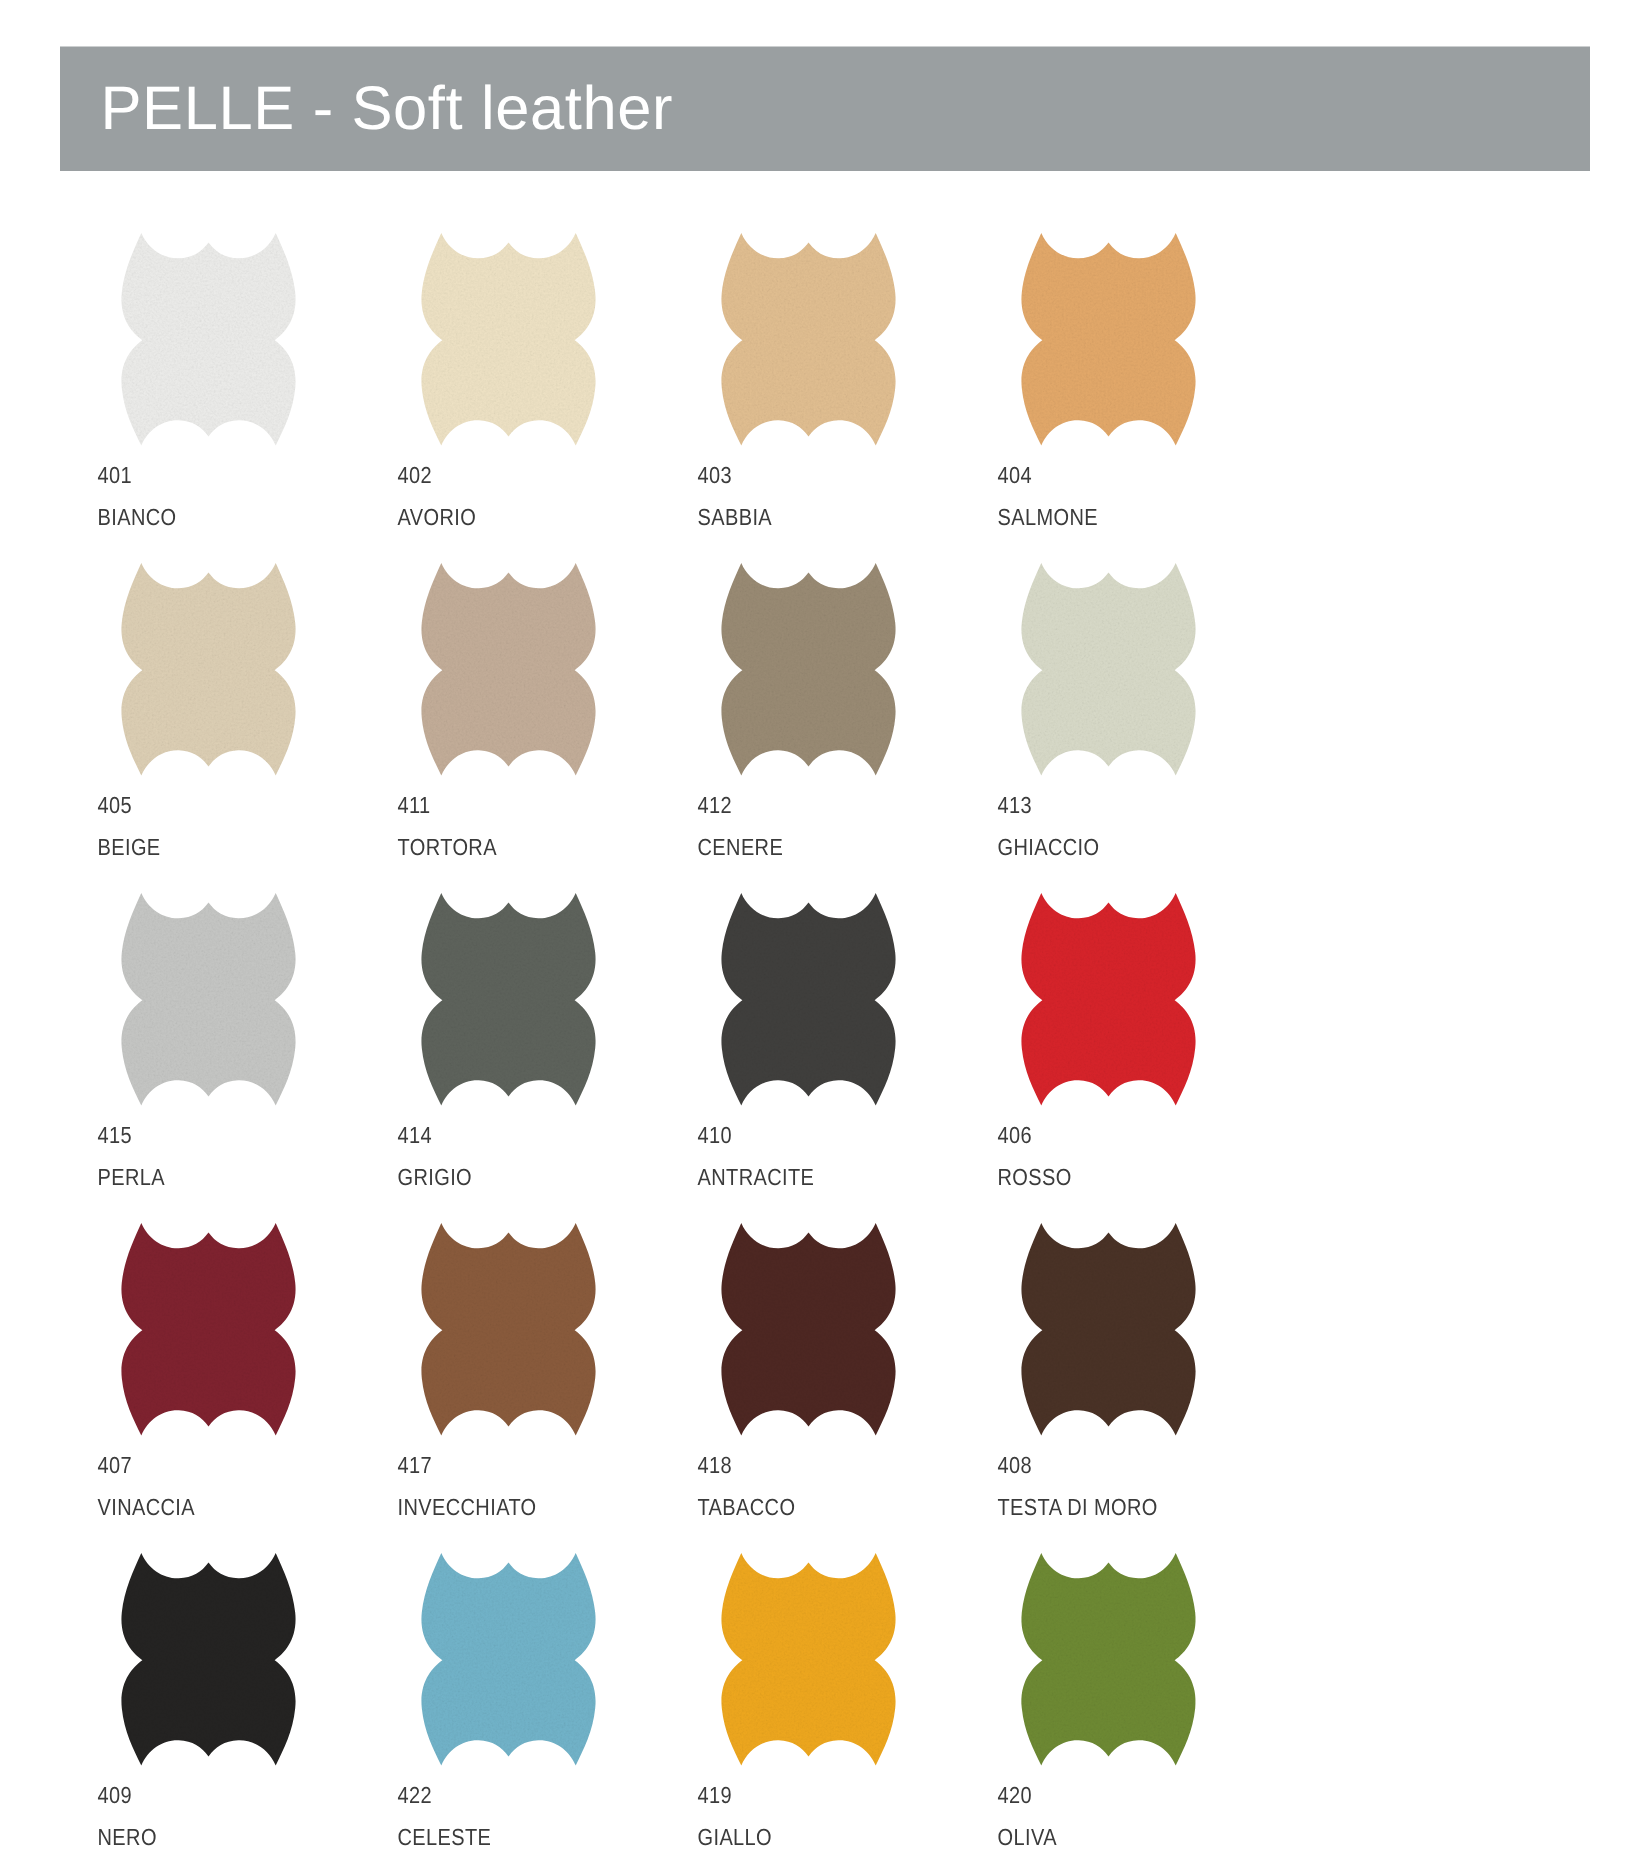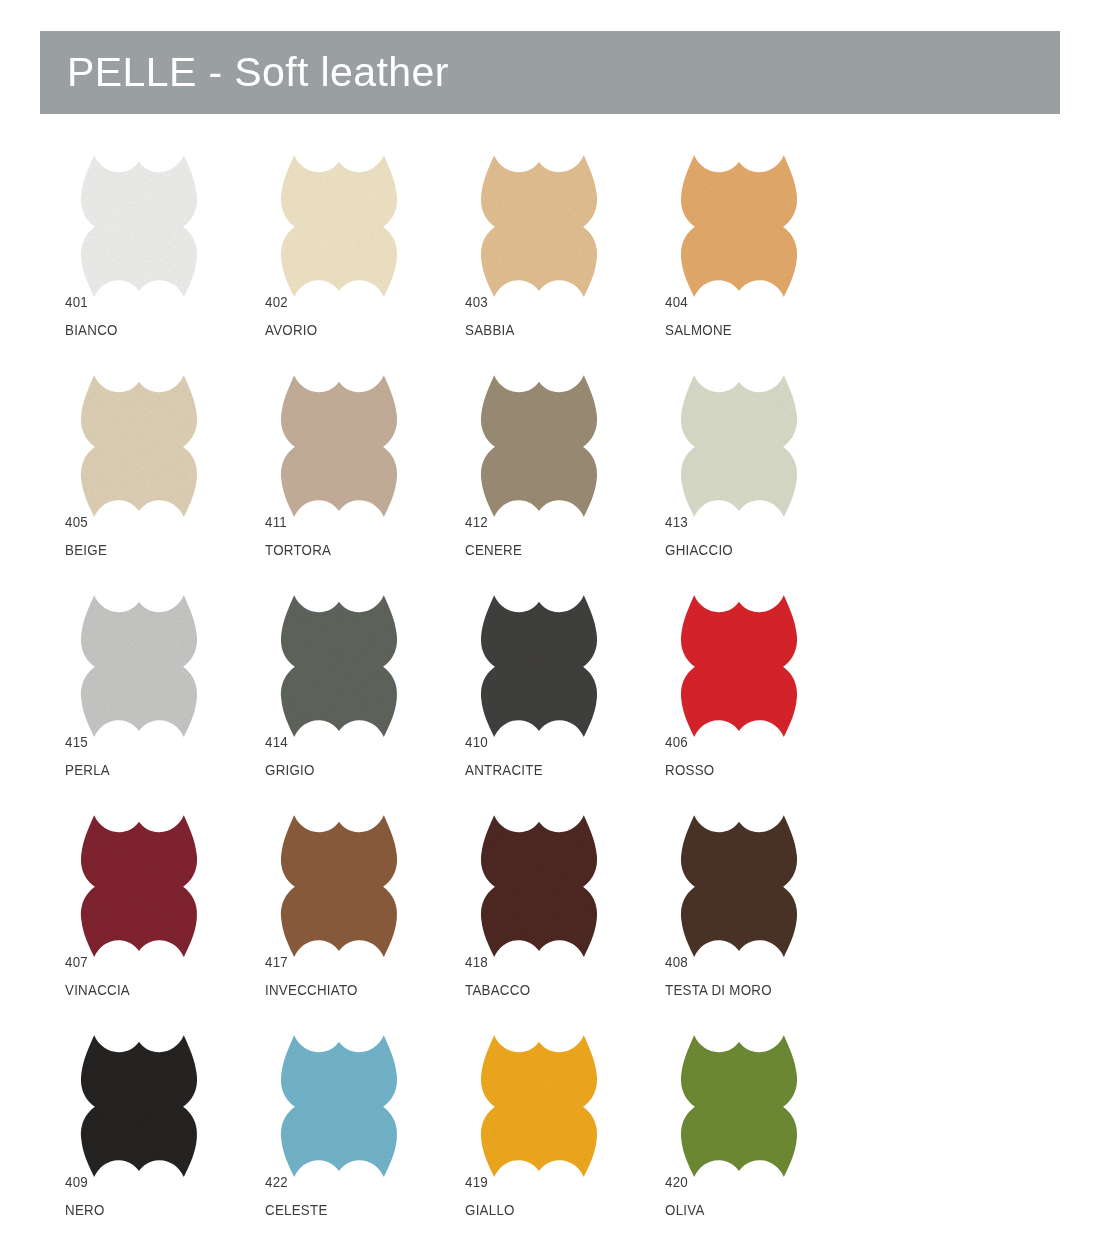--- a/index.html
+++ b/index.html
@@ -60,21 +60,21 @@
   }
   .hide-svg {
     display: block;
     width: 152px;
     height: 150px;
   }
 
   .labels {
     position: absolute;
     left: 2px;
-    top: 144px;
+    top: 160px;
     line-height: 1.0;
   }
   .code, .name {
     font-family: "Liberation Sans", sans-serif;
     color: #3b3b3b;
     font-size: 15.5px;
     letter-spacing: 0.3px;
     transform: scaleX(0.86);
     transform-origin: left center;
     white-space: nowrap;

